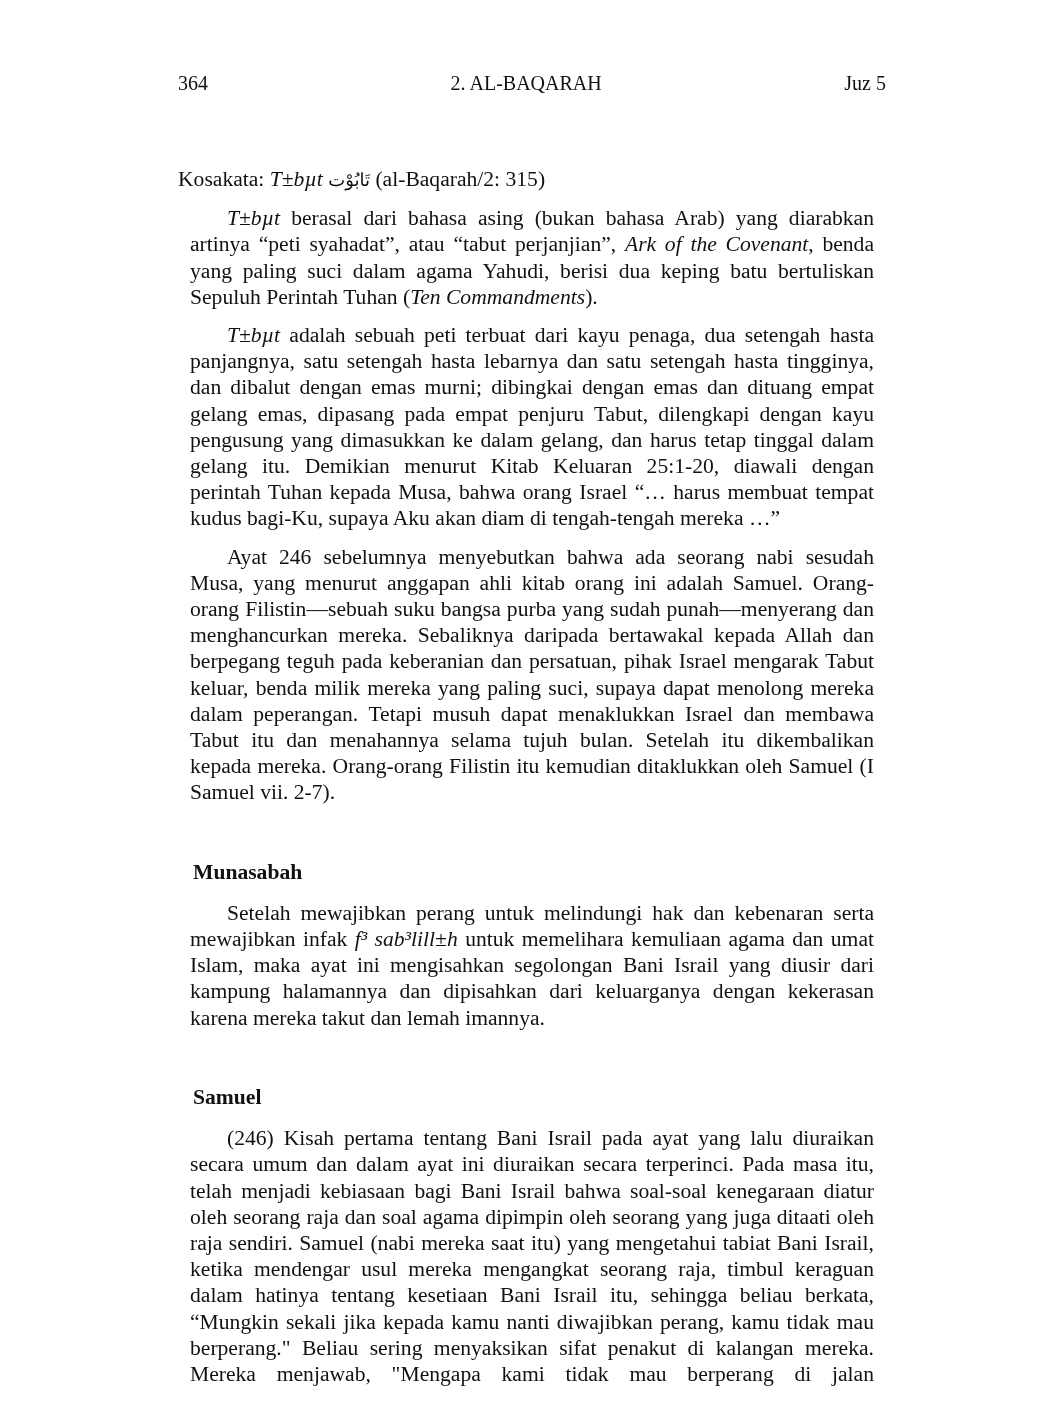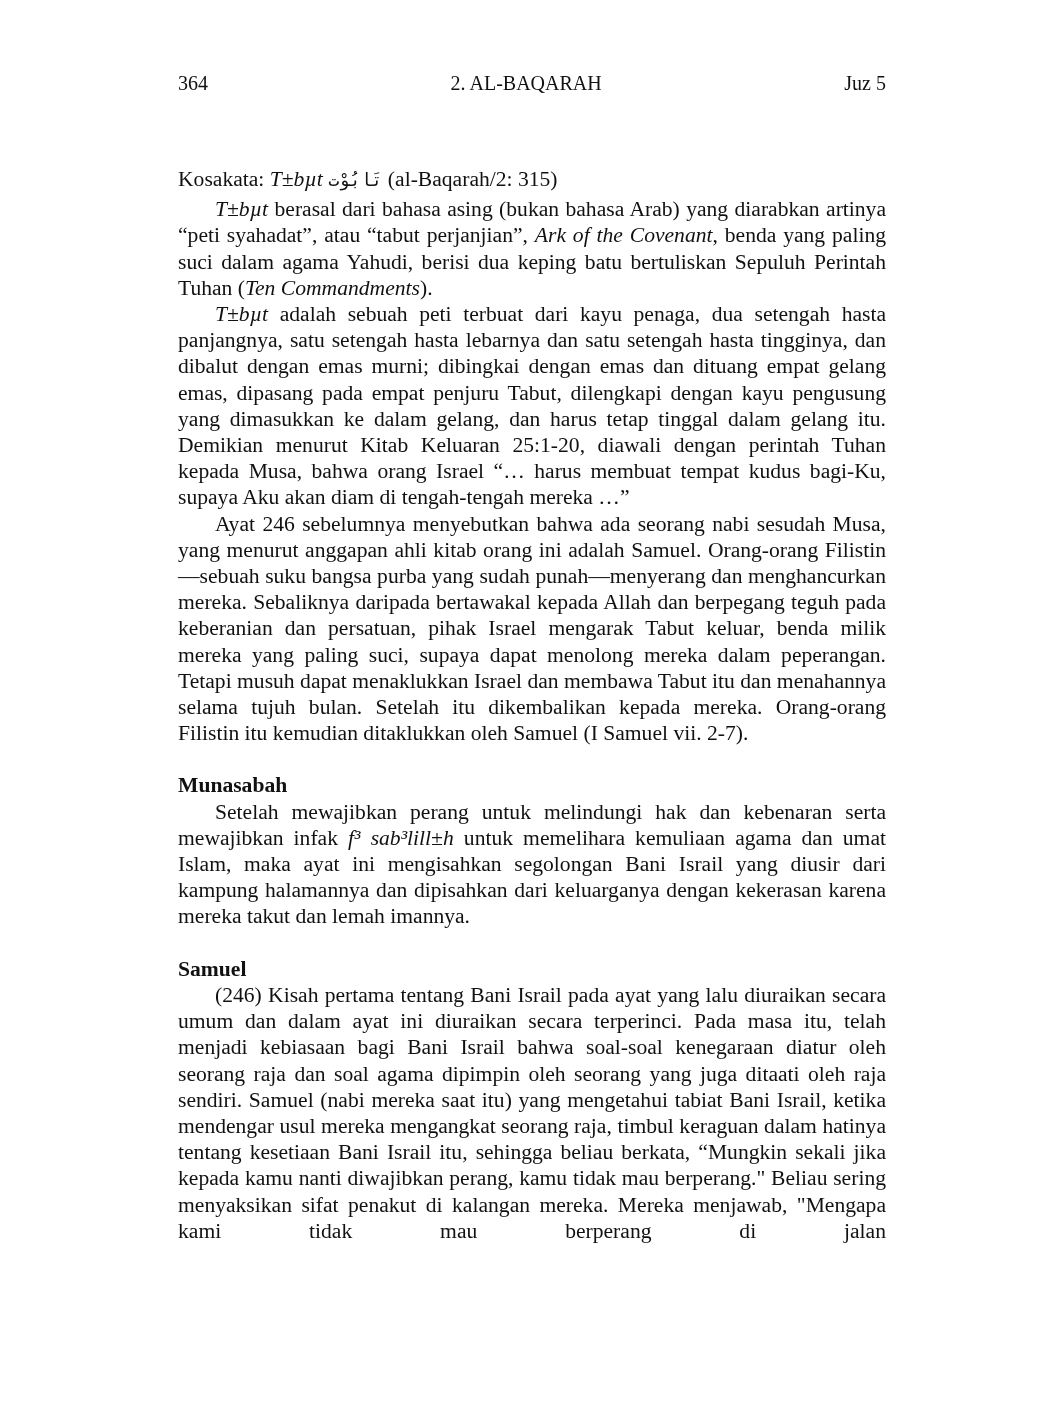--- a/index.html
+++ b/index.html
@@ -13,27 +13,27 @@
     display: flex; justify-content: space-between; align-items: center;
     font-size: 20px; line-height: 26px;
   }
   .content {
     position: absolute; left: 178px; top: 166px; width: 708px;
     font-size: 21.6px; line-height: 26.2px;
   }
   .kosakata-line { margin: 0 0 2px 0; }
   .kosakata-line b { font-weight: normal; }
   p.para {
-    margin: 0; text-align: justify; text-indent: 37px;
+    margin: 12px; text-align: justify; text-indent: 37px;
     text-align-last: left;
   }
   i { }
-  .arabic { font-family: Liberation Mono, monospace; font-size: 18px; direction: rtl; unicode-bidi: isolate; }
+  .arabic { font-family: Liberation Serif, serif; font-size: 18px; direction: rtl; unicode-bidi: isolate; }
   h2.section-title {
-    font-size: 21.6px; font-weight: bold; margin: 0; line-height: 26.2px;
+    font-size: 21.6px; font-weight: bold; margin: 15px; line-height: 26.2px;
   }
   .gap-1 { height: 26px; }
   .gap-2 { height: 26px; }
 </style>
 </head>
 <body>
 
 <div class="page-header">
   <span>364</span>
   <span>2. AL-BAQARAH</span>

